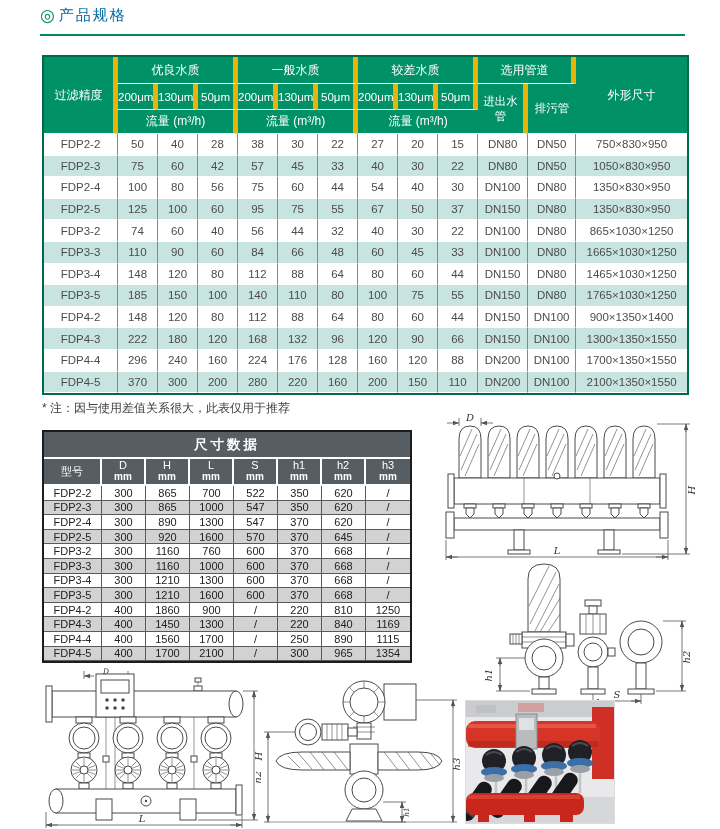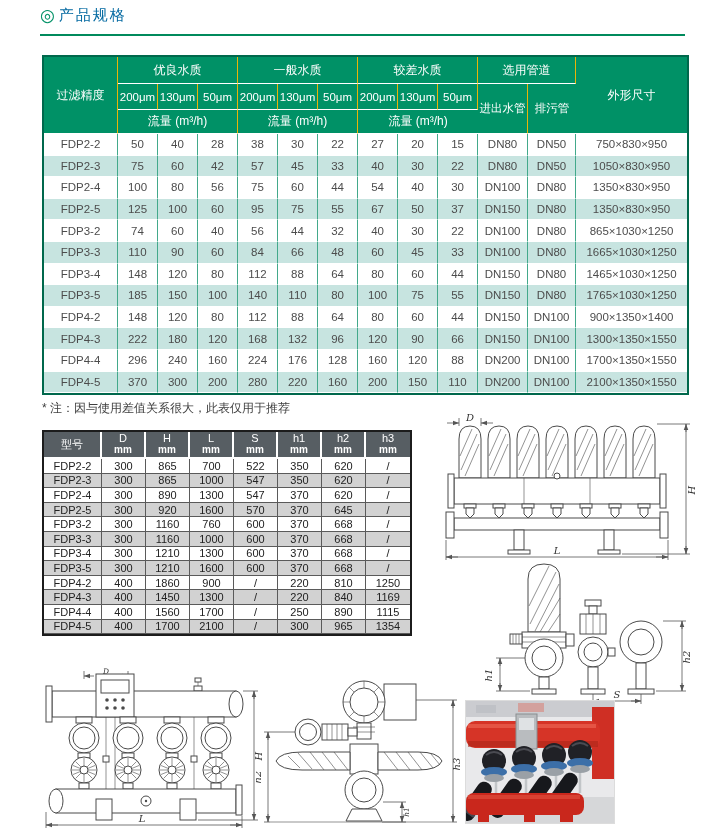--- a/index.html
+++ b/index.html
@@ -8,21 +8,21 @@
   
   .title-bar{position:absolute;left:40px;top:6px;display:flex;align-items:center;gap:4px;}
   .title-icon{color:#009166;font-size:17px;line-height:1;}
   .page-title{color:#0369a1;font-size:15px;font-weight:normal;letter-spacing:2px;}
   .title-underline{position:absolute;left:40px;top:34px;width:645px;height:2px;background:#008a5c;}
 
   
   table.spec{position:absolute;left:42px;top:55px;width:643px;border-collapse:separate;border-spacing:0;
              table-layout:fixed;border:2px solid #00684c;}
   table.spec th{background:#009166;color:#fff;font-weight:normal;font-size:12px;
-                border-right:1px solid #eab308;border-bottom:1px solid #fff;padding:0;text-align:center;}
+                border-right:5px solid #eab308;border-bottom:1px solid #fff;padding:0;text-align:center;}
   table.spec thead tr:nth-child(1) th{height:26px;}
   table.spec thead tr:nth-child(2) th{height:25px;font-size:11.5px;}
   table.spec thead tr:nth-child(3) th{height:23px;}
   table.spec td{height:20.6px;text-align:center;font-size:11.5px;color:#4c4c4c;padding:0;
                 border-right:1px solid #43a98b;border-bottom:1px solid #fff;background:#fff;}
   table.spec td:last-child, table.spec th:last-child{border-right:none;}
   table.spec tbody tr:nth-child(even) td{background:#c7e4e0;}
 
   .note{position:absolute;left:42px;top:400px;font-size:12px;color:#3f3f3f;}
 
@@ -299,20 +299,23 @@
         <col style="width:44px">
         <col style="width:44px">
         <col style="width:44px">
       <col style="width:44px">
         <col style="width:44px">
         <col style="width:44px">
         <col style="width:44px">
     </colgroup>
     <thead>
       <tr>
+          <th class="t" colspan="8">尺寸数据</th>
+        </tr>
+      <tr>
         <th class="c"><span>型号</span><span class="u"></span></th>
         <th class="c"><span>D</span><span class="u">mm</span></th>
         <th class="c"><span>H</span><span class="u">mm</span></th>
         <th class="c"><span>L</span><span class="u">mm</span></th>
         <th class="c"><span>S</span><span class="u">mm</span></th>
         <th class="c"><span>h1</span><span class="u">mm</span></th>
         <th class="c"><span>h2</span><span class="u">mm</span></th>
         <th class="c"><span>h3</span><span class="u">mm</span></th>
       </tr>
     </thead>

